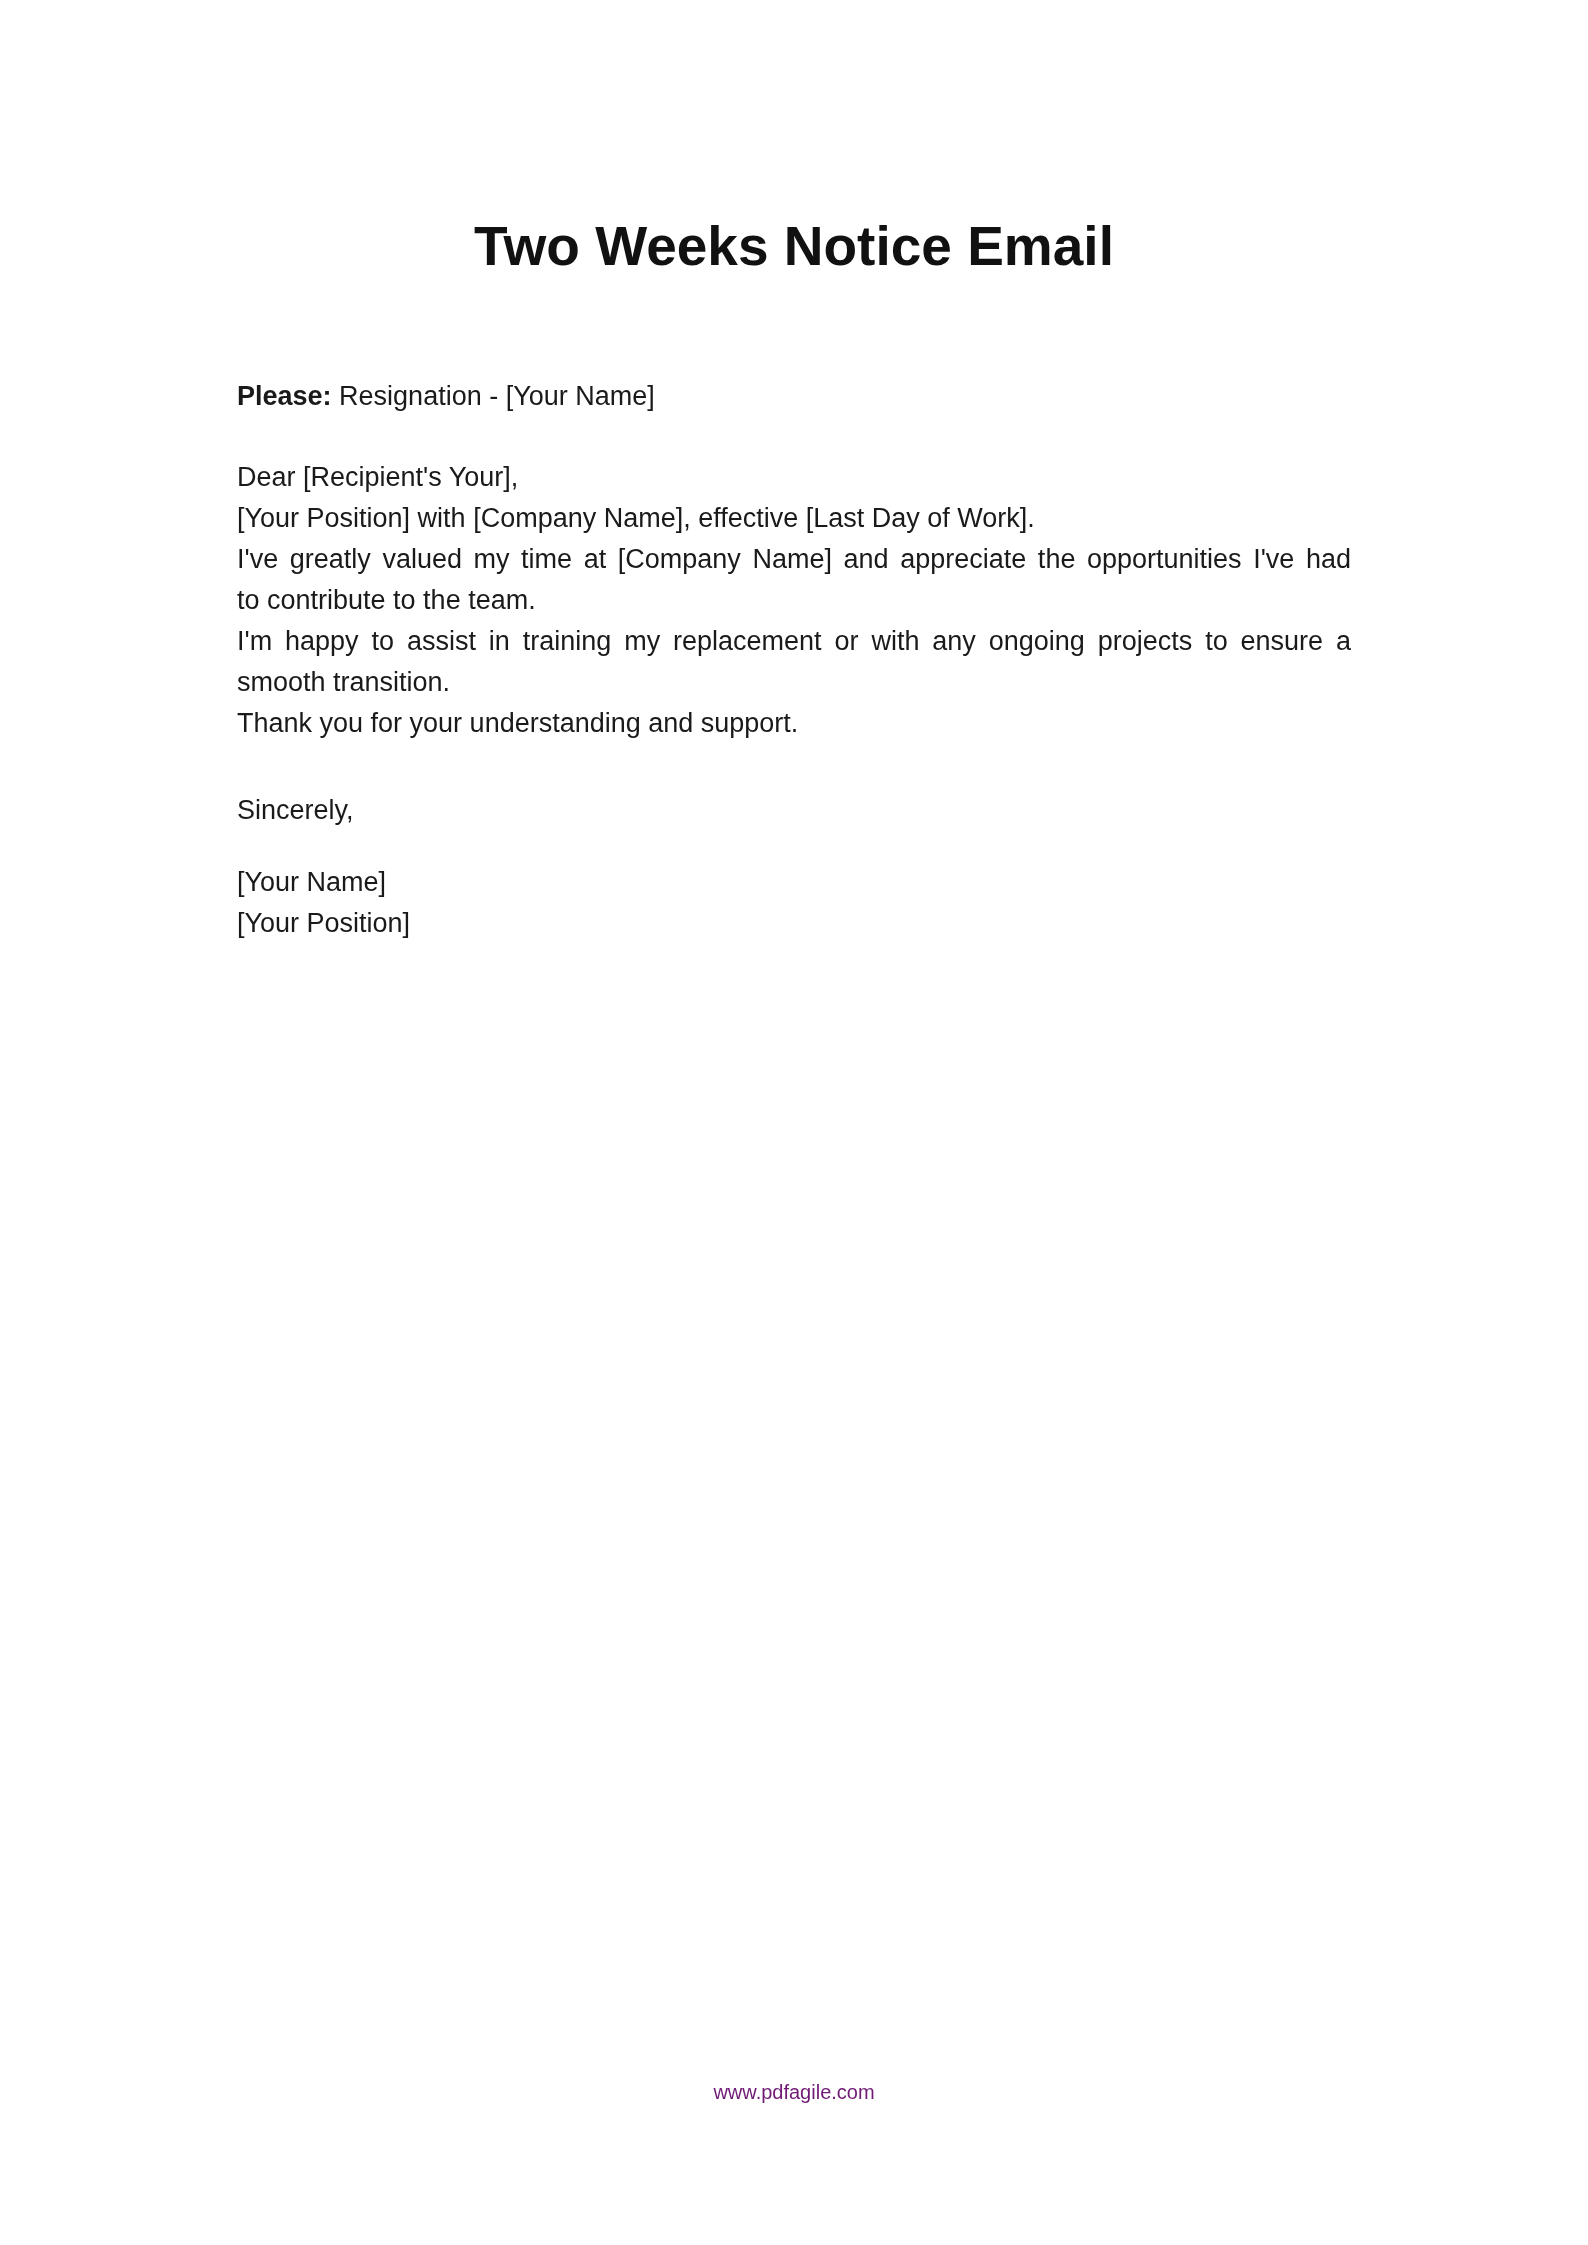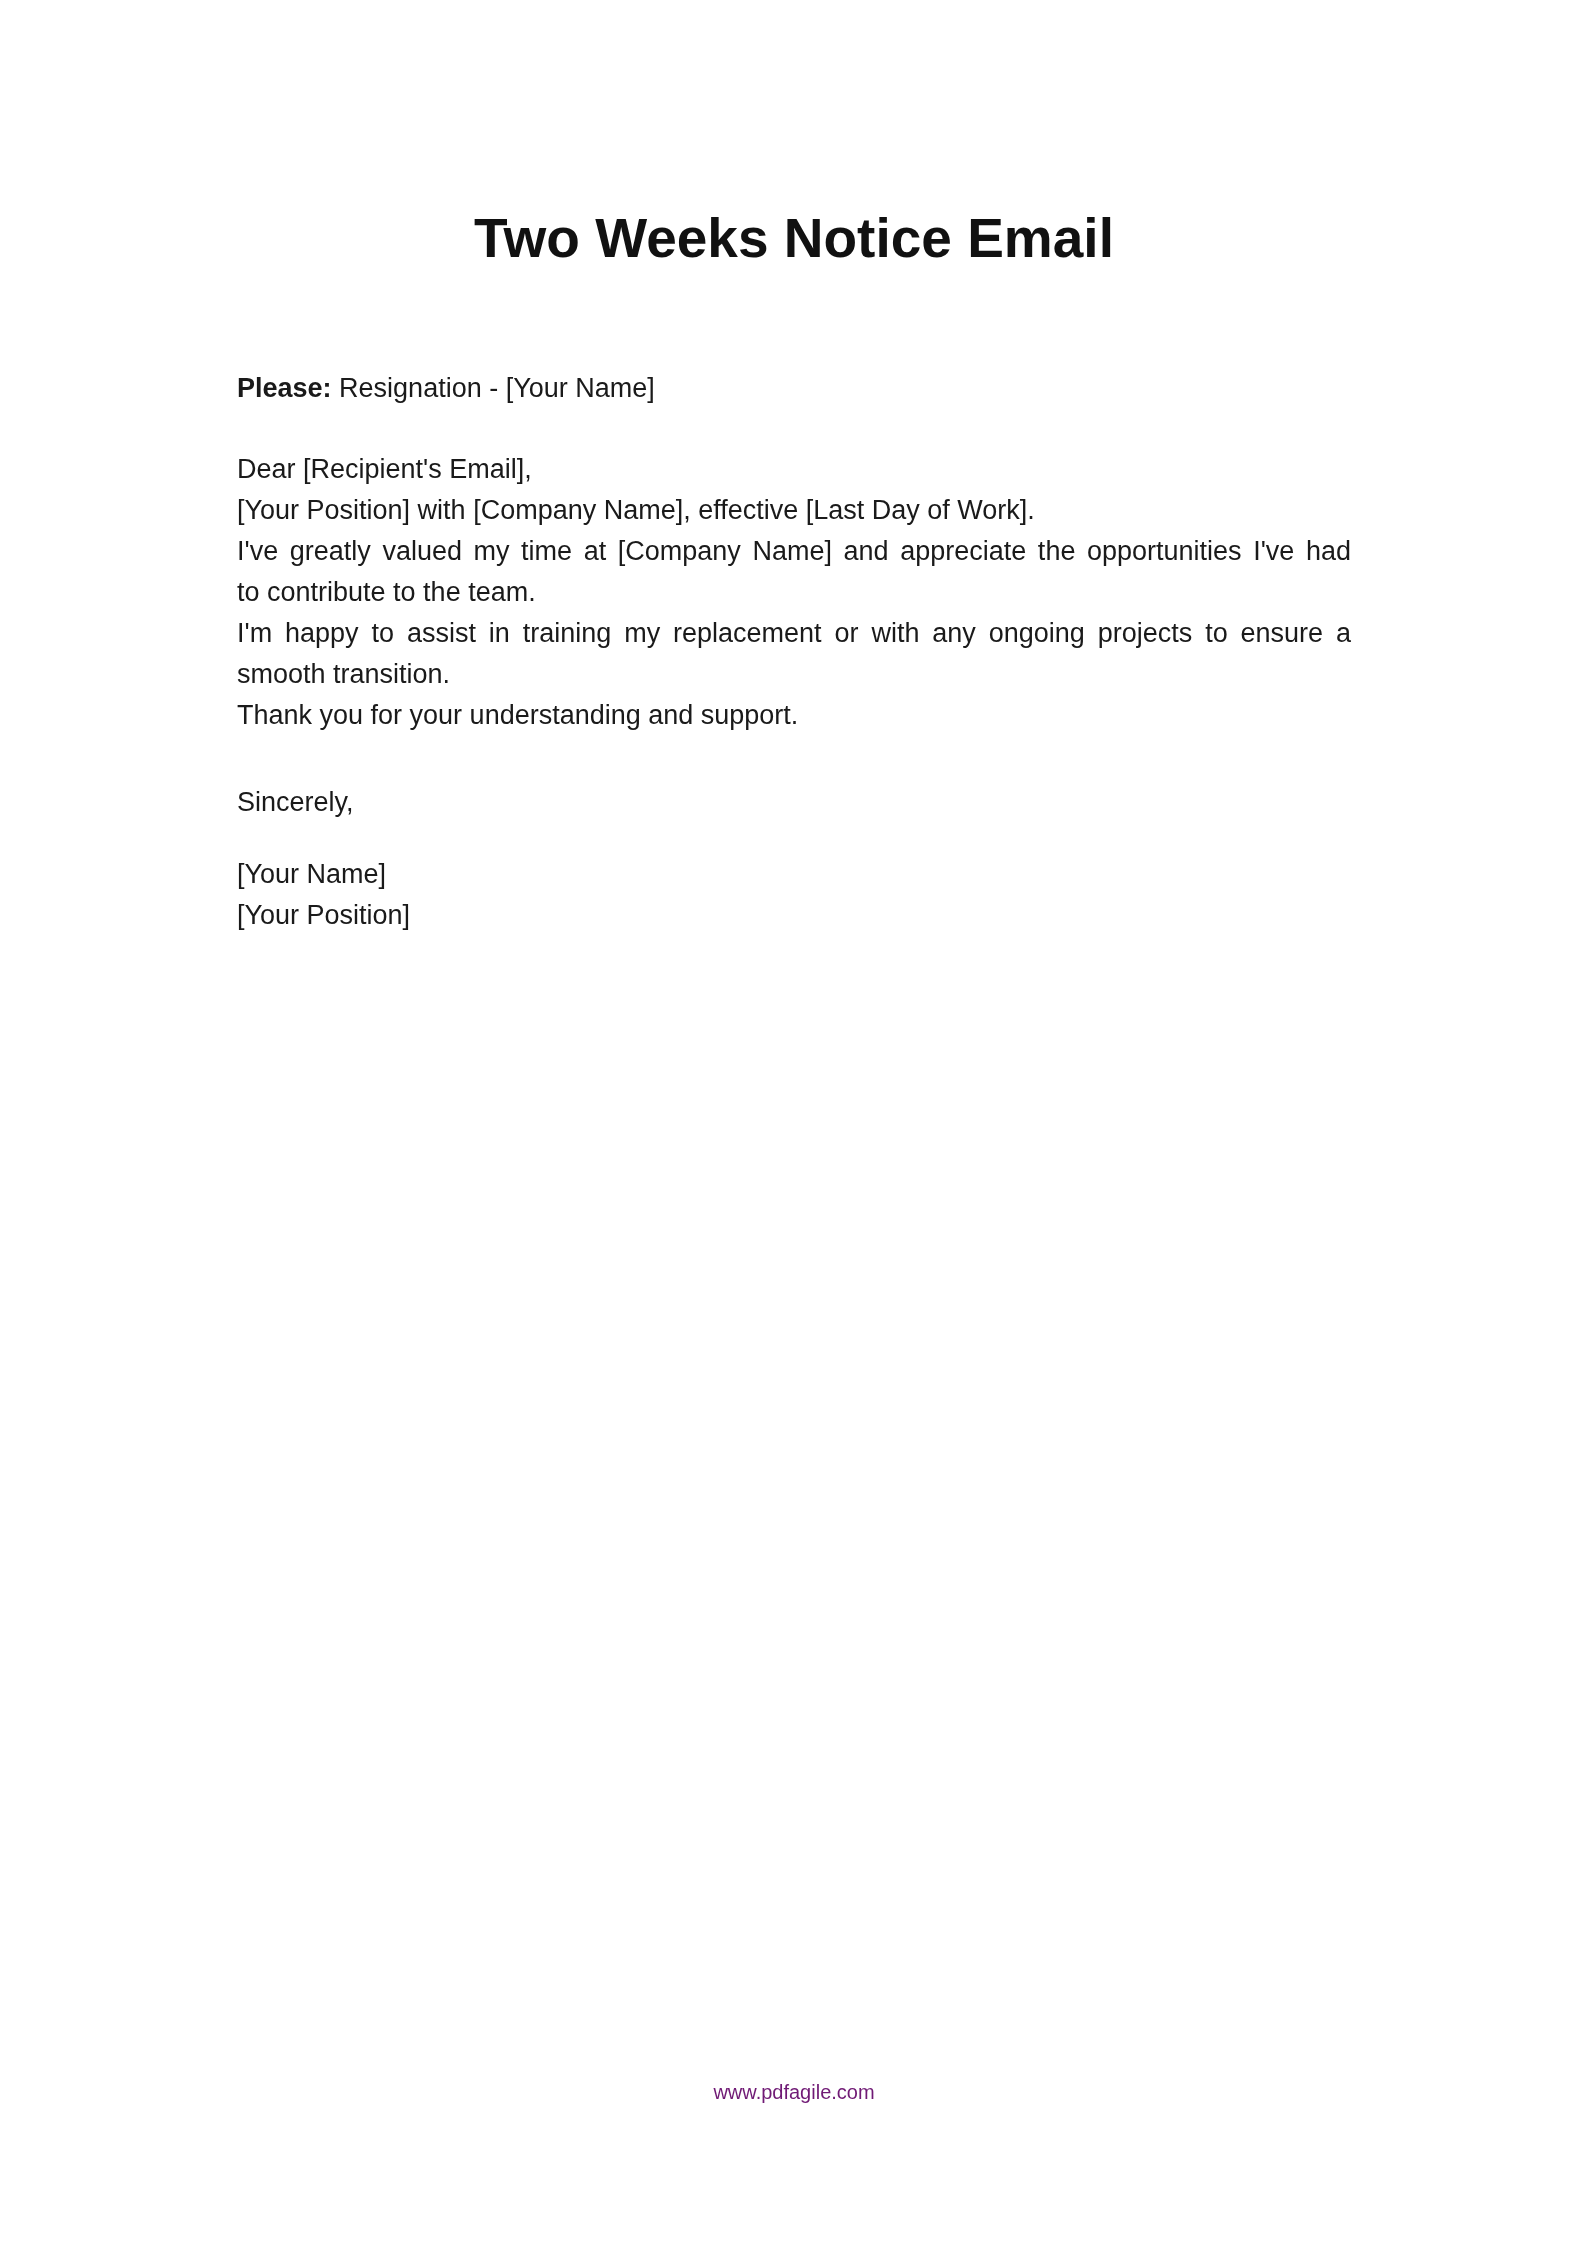--- a/index.html
+++ b/index.html
@@ -13,21 +13,21 @@
     height: 2245px;
     background: #ffffff;
     font-family: "Liberation Sans", sans-serif;
     color: #1a1a1a;
     overflow: hidden;
   }
   .content {
     padding: 0 237px;
   }
   .doc-title {
-    margin: 0;
+    margin: 8px;
     padding-top: 205px;
     font-size: 55px;
     line-height: 66px;
     font-weight: bold;
     text-align: center;
     color: #111111;
   }
   .subject {
     margin: 97px 0 0 0;
     font-size: 27px;
@@ -73,21 +73,21 @@
 <body>
 
 <div class="page">
   <div class="content">
 
     <h1 class="doc-title">Two Weeks Notice Email</h1>
 
     <p class="subject"><span class="label">Please:</span><span> Resignation - [Your Name]</span></p>
 
     <div class="email-body">
-      <div class="line">Dear [Recipient's Email],</div>
+      <div class="line">Dear [Recipient's Your],</div>
       <div class="line">[Your Position] with [Company Name], effective [Last Day of Work].</div>
       <div class="line stretch">I've greatly valued my time at [Company Name] and appreciate the opportunities I've had</div>
       <div class="line">to contribute to the team.</div>
       <div class="line stretch">I'm happy to assist in training my replacement or with any ongoing projects to ensure a</div>
       <div class="line">smooth transition.</div>
       <div class="line">Thank you for your understanding and support.</div>
     </div>
 
     <p class="closing">Sincerely,</p>
 

